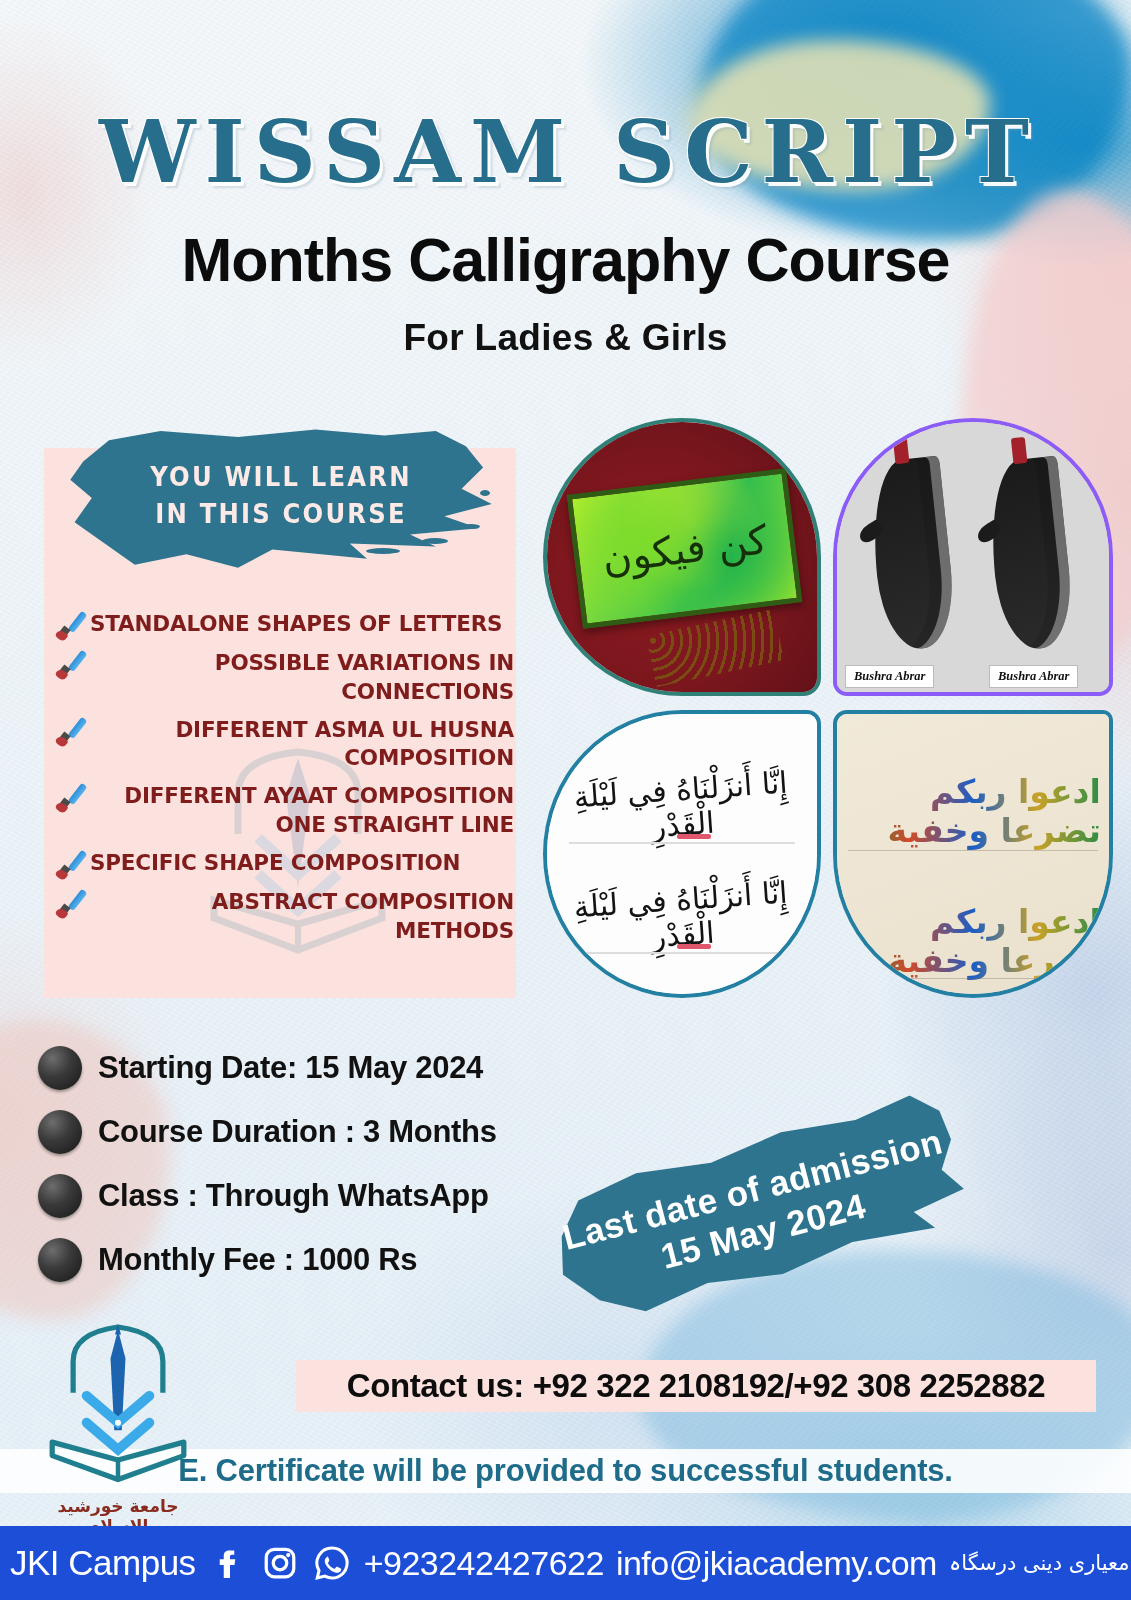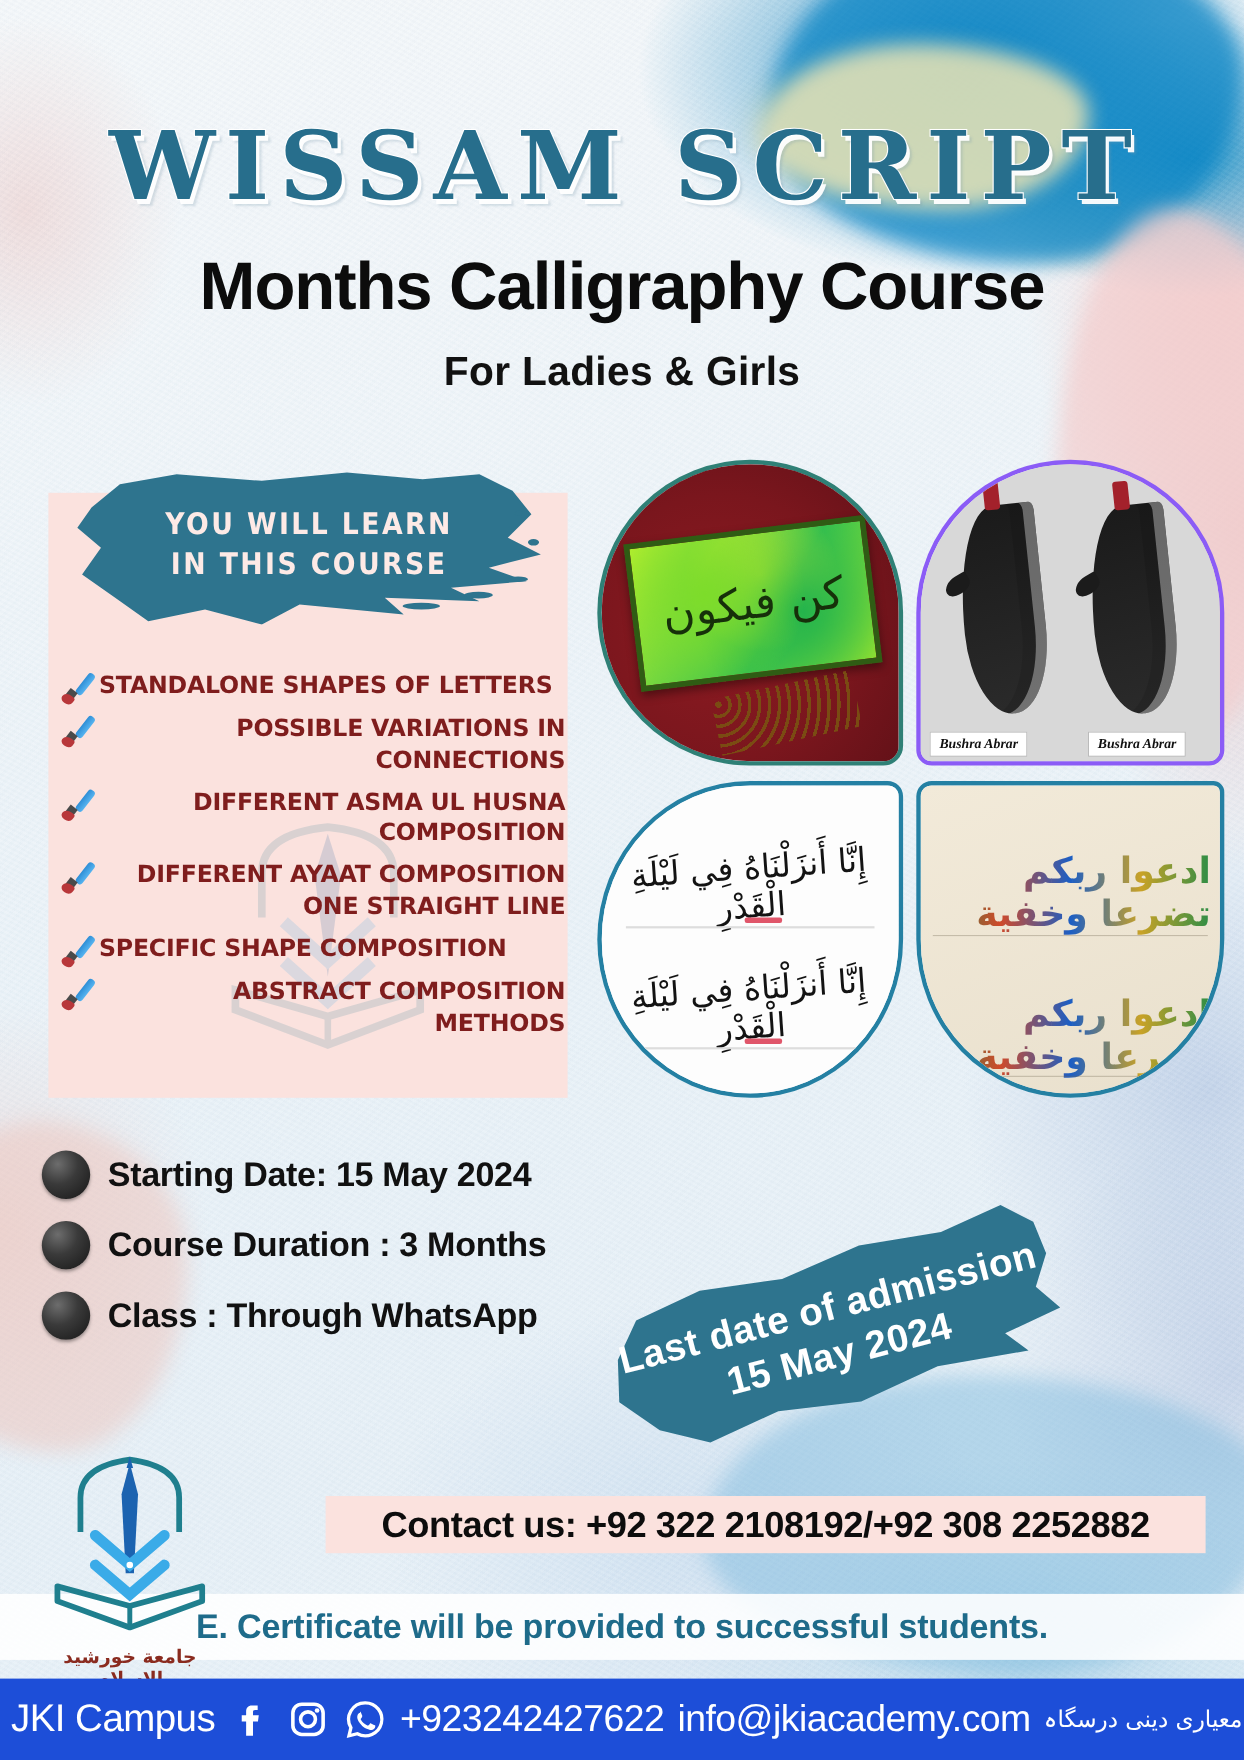--- a/index.html
+++ b/index.html
@@ -310,21 +310,21 @@
   }
   .contact-txt {
     font-family:"Liberation Sans", sans-serif;
     font-weight:700; font-size:33px; color:#0d0d0d;
     letter-spacing:-.4px;
   }
 
   
   .ecert-band {
     position:absolute; left:0; top:1449px;
-    width:1131px; height:60px; z-index:6;
+    width:1131px; height:44px; z-index:6;
     background:rgba(255,255,255,.88);
     display:flex; align-items:center; justify-content:center;
   }
   .ecert-txt {
     font-family:"Liberation Sans", sans-serif;
     font-weight:700; font-size:31px; color:#1e6b8a;
     letter-spacing:-.2px;
   }
 
   
@@ -498,20 +498,24 @@
       <span class="det-dot"></span>
       <span class="det-text">Starting Date: 15 May 2024</span>
     </div>
     <div class="det-row">
       <span class="det-dot"></span>
       <span class="det-text">Course Duration : 3 Months</span>
     </div>
     <div class="det-row">
       <span class="det-dot"></span>
       <span class="det-text">Class : Through WhatsApp</span>
+    </div>
+    <div class="det-row">
+      <span class="det-dot"></span>
+      <span class="det-text">Monthly Fee : 1000 Rs</span>
     </div>
   </div>
 
   <div class="lastdate">
     <div class="ld-stroke"></div>
     <div class="ld-text">
       <div class="ld-line">Last date of admission</div>
       <div class="ld-line">15 May 2024</div>
     </div>
   </div>

